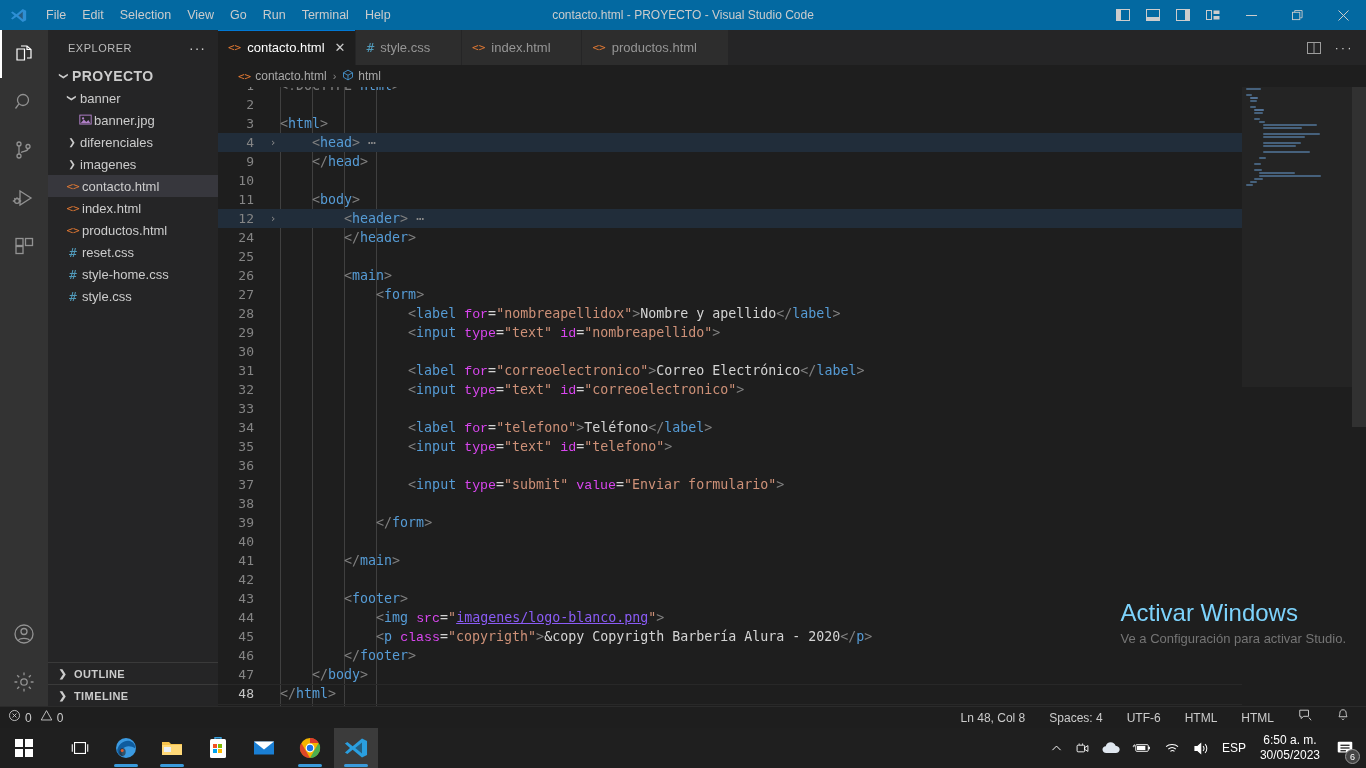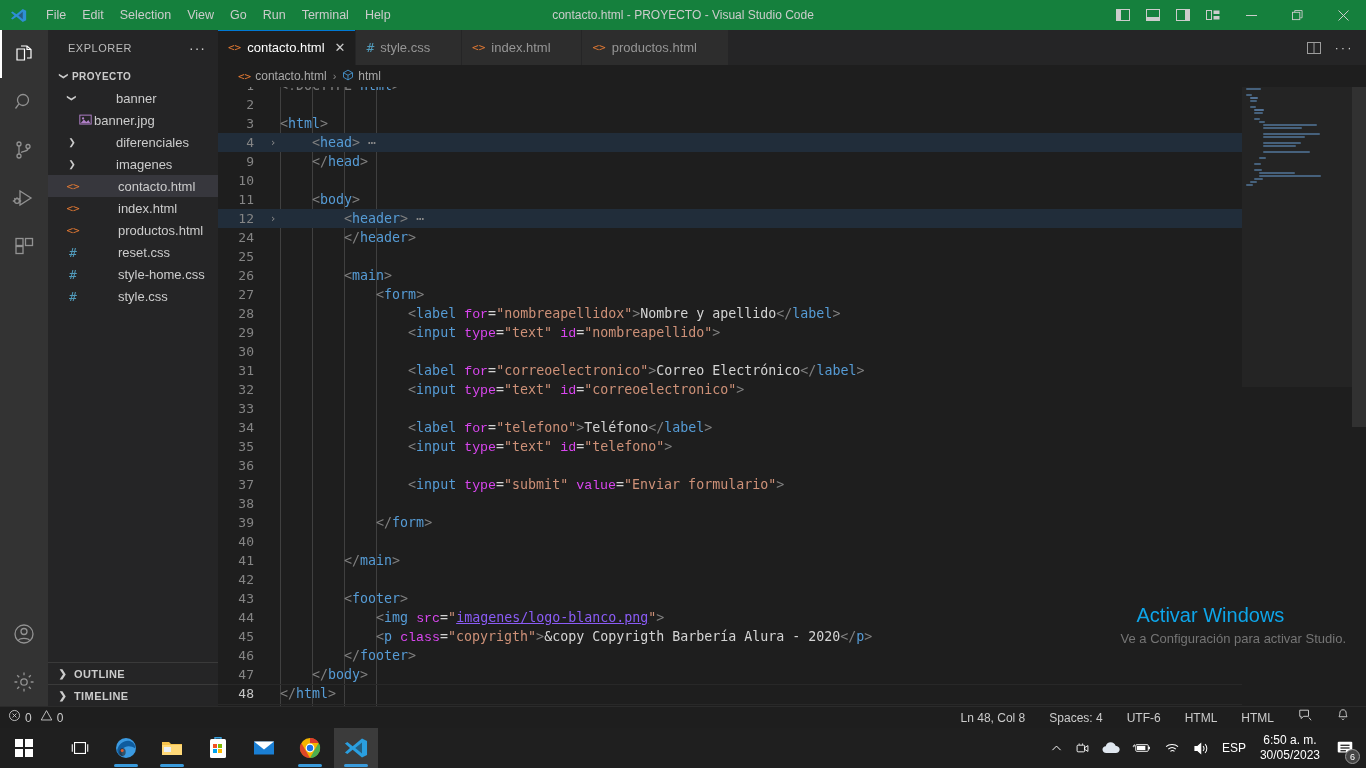--- a/index.html
+++ b/index.html
@@ -8,21 +8,21 @@
     overflow: hidden;
     background: #1e1e1e;
     font-family: "Liberation Sans", sans-serif;
     -webkit-font-smoothing: antialiased;
   }
   .app { position: relative; width: 1366px; height: 768px; }
 
   
   .titlebar {
     position: absolute; top: 0; left: 0; width: 1366px; height: 30px;
-    background: #15803d; display: flex; align-items: center;
+    background: #0369a1; display: flex; align-items: center;
     color: #cccccc; font-size: 12px;
   }
   .tb-logo { width: 36px; height: 30px; display: flex; align-items: center; justify-content: center; }
   .menu { display: flex; align-items: center; height: 30px; margin-left: 2px; }
   .menu-item {
     padding: 0 8px; height: 30px; line-height: 30px; font-size: 12.5px; color: #cccccc;
     white-space: nowrap;
   }
   .tb-title {
     position: absolute; left: 0; right: 0; text-align: center;
@@ -59,23 +59,23 @@
   .sb-dots { color: #cccccc; font-size: 14px; letter-spacing: 1px; padding: 0 6px; }
   .tree { flex: 1; overflow: hidden; font-size: 13px; color: #cccccc; }
   .row {
     height: 22px; display: flex; align-items: center; padding-right: 6px;
     white-space: nowrap; cursor: pointer;
   }
   .row.selected { background: #37373d; }
   .row .twisty { width: 16px; display: flex; align-items: center; justify-content: center; flex: none; }
   .row .ficon { width: 18px; display: flex; align-items: center; justify-content: center; flex: none; font-size: 12px; }
   .row .lbl { font-size: 13px; }
-  .row.root > .lbl { font-weight: bold; font-size: 10px; letter-spacing: .4px; }
+  .row.root > .lbl { font-weight: bold; font-size: 14px; letter-spacing: .4px; }
   .ind0 { padding-left: 8px; }
-  .ind1 { padding-left: 16px; gap: 36px; }
+  .ind1 { padding-left: 16px; }
   .ind2 { padding-left: 28px; }
   .sb-sections { }
   .sb-section {
     height: 22px; display: flex; align-items: center; gap: 4px;
     border-top: 1px solid #3a3a3a; padding-left: 8px;
     font-size: 11px; font-weight: bold; color: #cccccc; letter-spacing: .4px;
   }
 
   
   .editor-region {
@@ -157,21 +157,21 @@
   .vscroll {
     position: absolute; top: 0; right: 0; width: 14px; height: 619px; background: #1e1e1e;
   }
   .vthumb { position: absolute; top: 0; left: 0; width: 14px; height: 340px; background: #424242; opacity: .55; }
 
   
   .watermark {
     position: absolute; right: 20px; bottom: 60px; text-align: left; pointer-events: none;
     color: #6f6f6f;
   }
-  .wm1 { font-size: 20px; color: #0ea5e9; margin-left: 16px; }
+  .wm1 { font-size: 24px; color: #7dd3fc; }
   .wm2 { font-size: 13px; color: #757575; margin-top: 4px; }
 
   
   .statusbar {
     position: absolute; left: 0; top: 706px; width: 1366px; height: 22px;
     background: #1e1e1e; border-top: 1px solid #2b2b2b;
     display: flex; align-items: center; color: #cccccc; font-size: 12px;
   }
   .sb-left { display: flex; align-items: center; gap: 4px; padding-left: 8px; }
   .sb-right { margin-left: auto; display: flex; align-items: center; gap: 8px; padding-right: 8px; }

